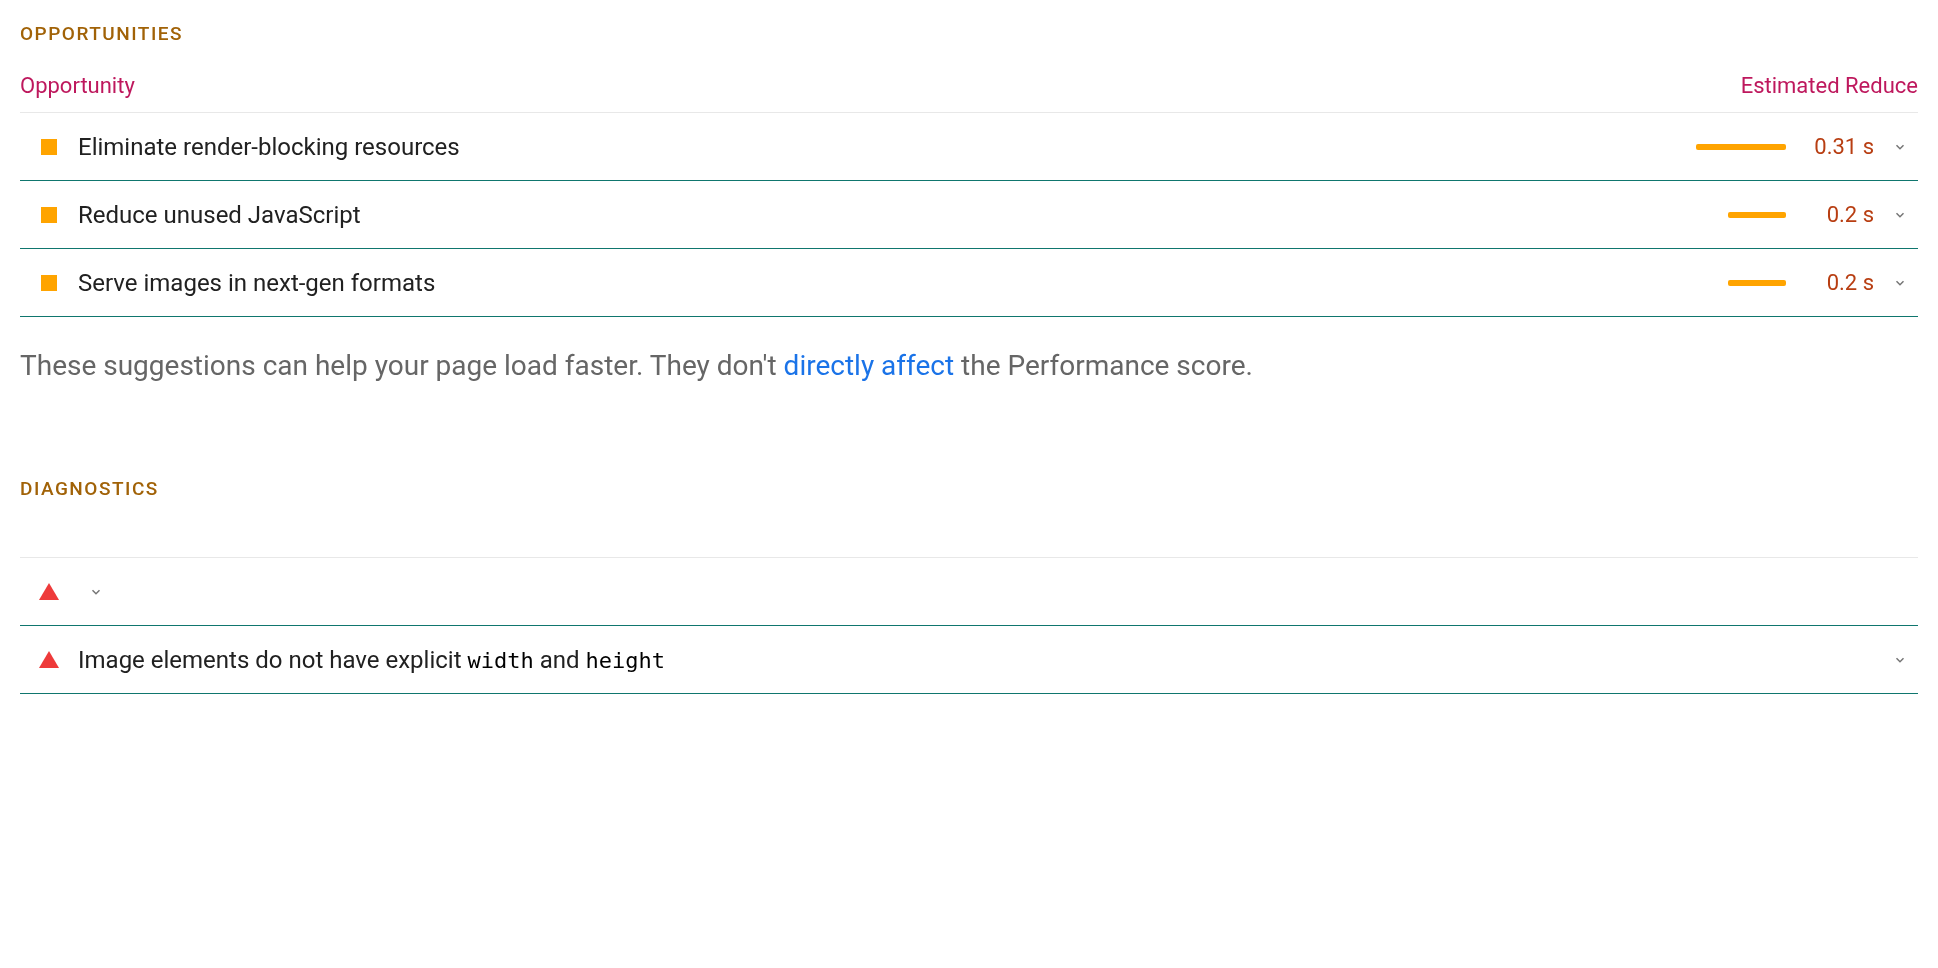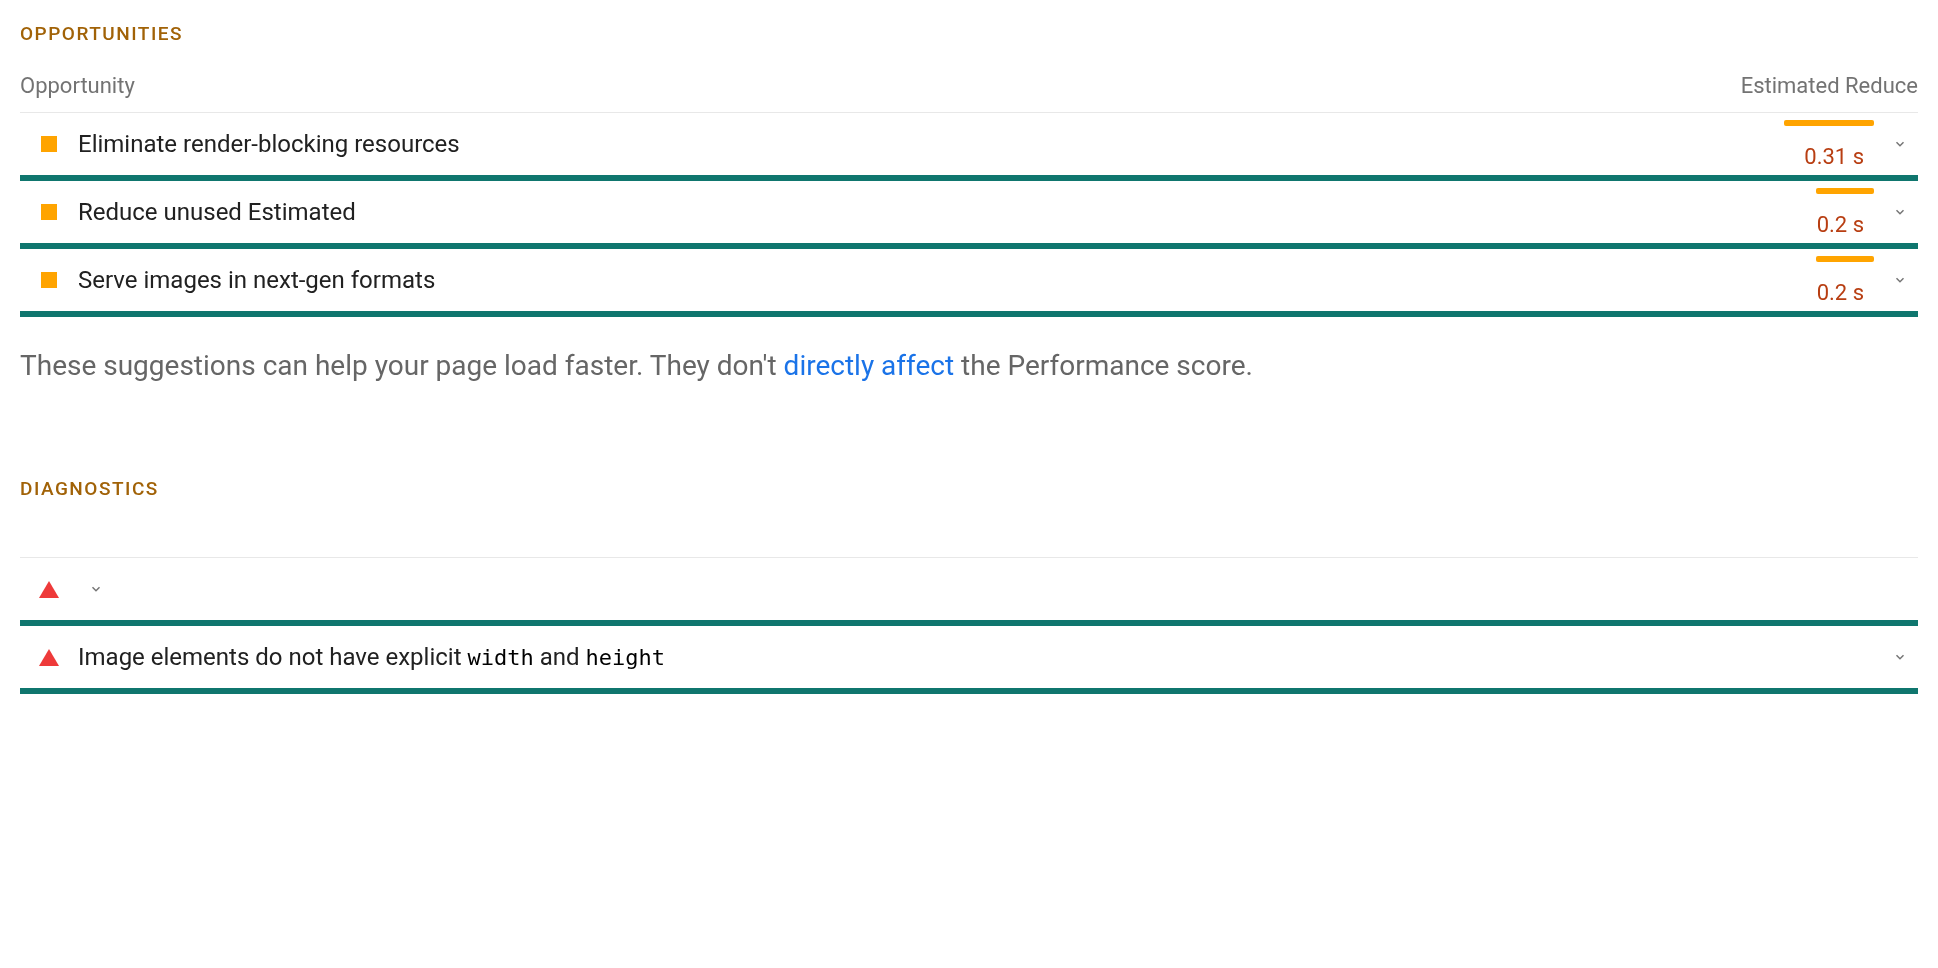--- a/index.html
+++ b/index.html
@@ -14,31 +14,31 @@
     font-size: 19px;
     letter-spacing: 1.5px;
     color: #a16207;
     font-weight: 500;
     margin: 22px 0 28px 0;
     text-transform: uppercase;
   }
   .column-header-row {
     display: flex;
     justify-content: space-between;
-    color: #737373;
+    color: #be185d;
     font-size: 22px;
     font-weight: 400;
     padding: 0 0 14px 0;
     border-bottom: 1px solid #e8e8e8;
   }
   .row {
     display: flex;
     align-items: center;
     height: 68px;
-    border-bottom: 6px solid #0f766e;
+    border-bottom: 1px solid #0f766e;
     cursor: pointer;
   }
   .icon-slot {
     width: 58px;
     display: flex;
     align-items: center;
     justify-content: center;
   }
   .square-icon {
     width: 16px;
@@ -67,21 +67,20 @@
     color: #c7221f;
     font-size: 22px;
     margin-left: 8px;
   }
   .row-suffix .dash { color: #c7221f; margin-right: 6px; }
   .savings-cell {
     display: flex;
     align-items: center;
     gap: 18px;
     margin-right: 8px;
-    flex-direction: column;
   }
   .bar-track {
     width: 90px;
     display: flex;
     justify-content: flex-end;
   }
   .bar {
     height: 6px;
     background: #ffa400;
     border-radius: 2px;
@@ -136,21 +135,21 @@
       <div class="chev">
         <svg viewBox="0 0 24 24" fill="none" stroke="#757575" stroke-width="2.5">
           <polyline points="6 9 12 15 18 9"></polyline>
         </svg>
       </div>
     </div>
     <div class="row">
       <div class="icon-slot">
         <div class="square-icon"></div>
       </div>
-      <div class="row-title">Reduce unused Estimated</div>
+      <div class="row-title">Reduce unused JavaScript</div>
       <div class="savings-cell">
         <div class="bar-track">
           <div class="bar" style="width:65%"></div>
         </div>
         <div class="savings-text">0.2 s</div>
       </div>
       <div class="chev">
         <svg viewBox="0 0 24 24" fill="none" stroke="#757575" stroke-width="2.5">
           <polyline points="6 9 12 15 18 9"></polyline>
         </svg>

